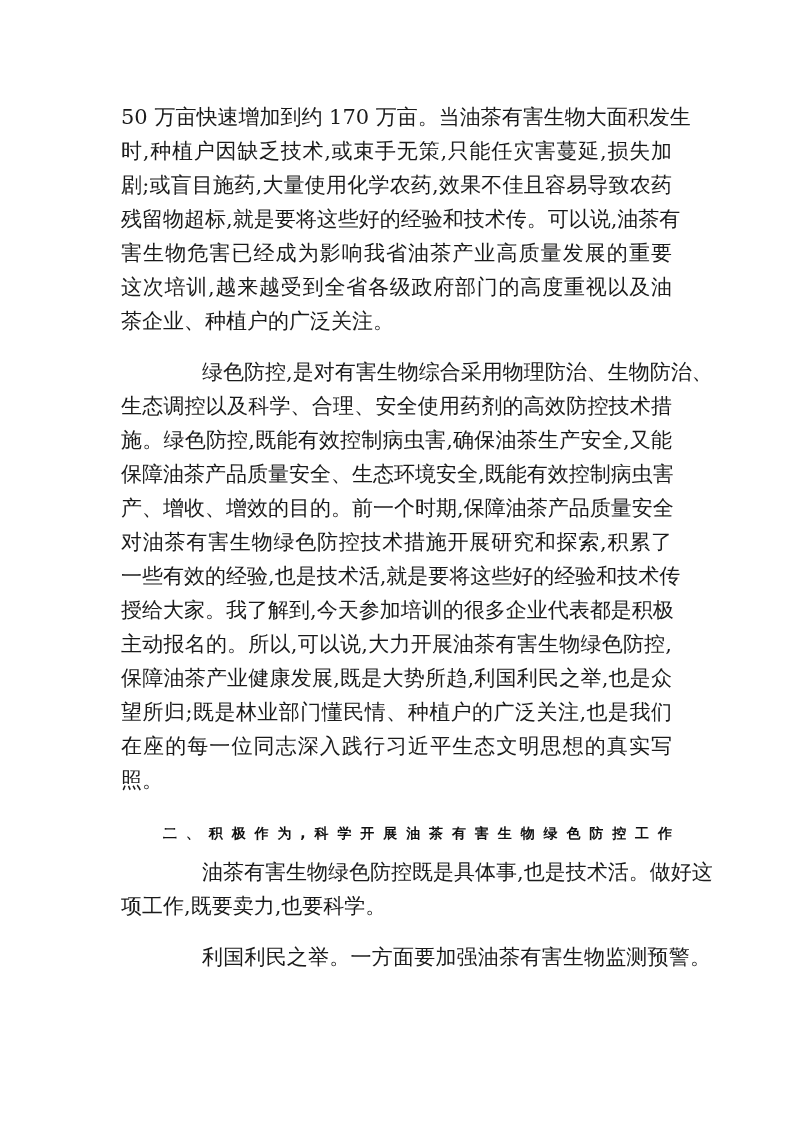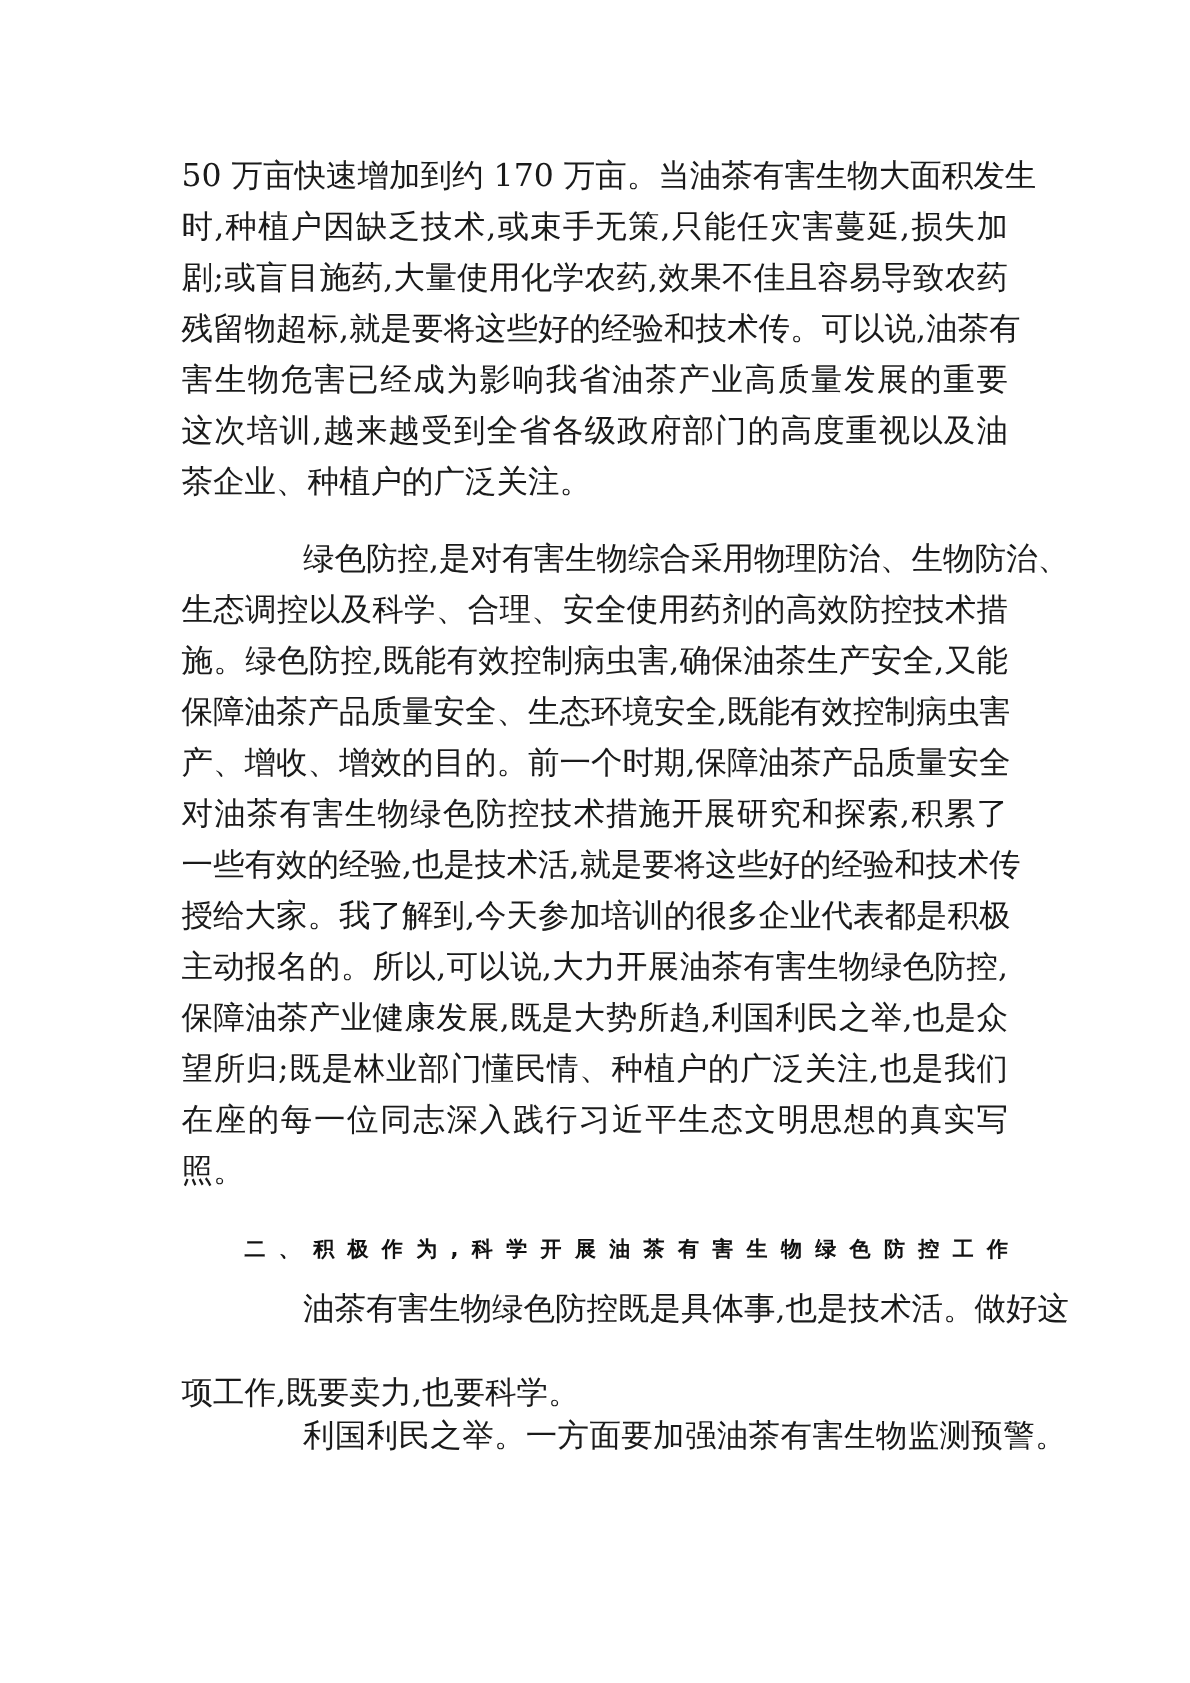--- a/index.html
+++ b/index.html
@@ -64,20 +64,20 @@
     <div class="line" style="top:661px">保障油茶产业健康发展,既是大势所趋,利国利民之举,也是众</div>
     <div class="line" style="top:695px">望所归;既是林业部门懂民情、种植户的广泛关注,也是我们</div>
     <div class="line" style="top:729px">在座的每一位同志深入践行习近平生态文明思想的真实写</div>
     <div class="line last" style="top:763px">照。</div>
   </div>
 
   <div class="heading" style="top:816px">二、积极作为,科学开展油茶有害生物绿色防控工作</div>
 
   <div>
     <div class="line indent" style="top:855px">油茶有害生物绿色防控既是具体事,也是技术活。做好这</div>
-    <div class="line last" style="top:911px">项工作,既要卖力,也要科学。</div>
+    <div class="line last" style="top:889px">项工作,既要卖力,也要科学。</div>
   </div>
 
   <div>
     <div class="line indent" style="top:940px">利国利民之举。一方面要加强油茶有害生物监测预警。</div>
   </div>
 
 </div>
 
 </body></html>

